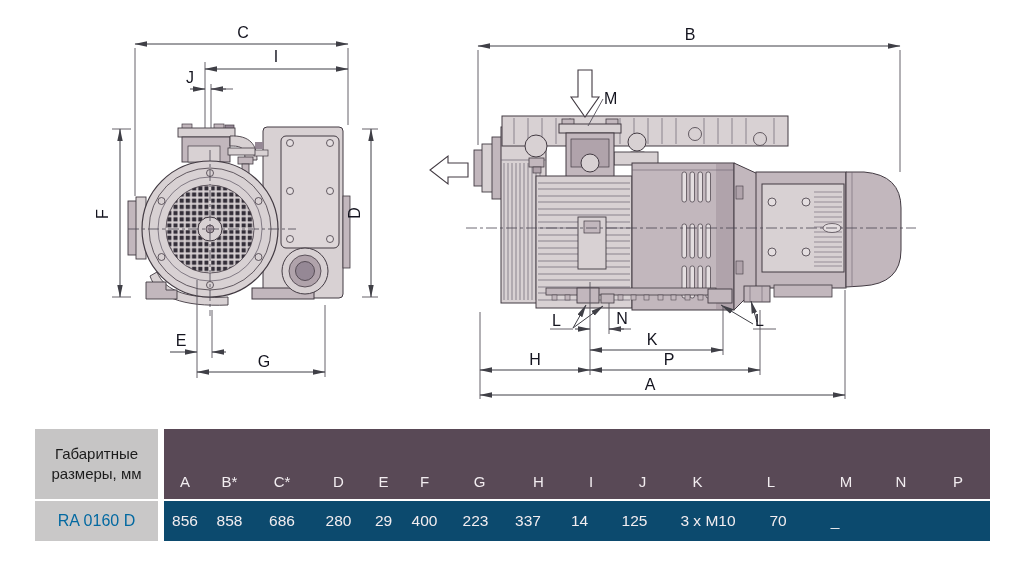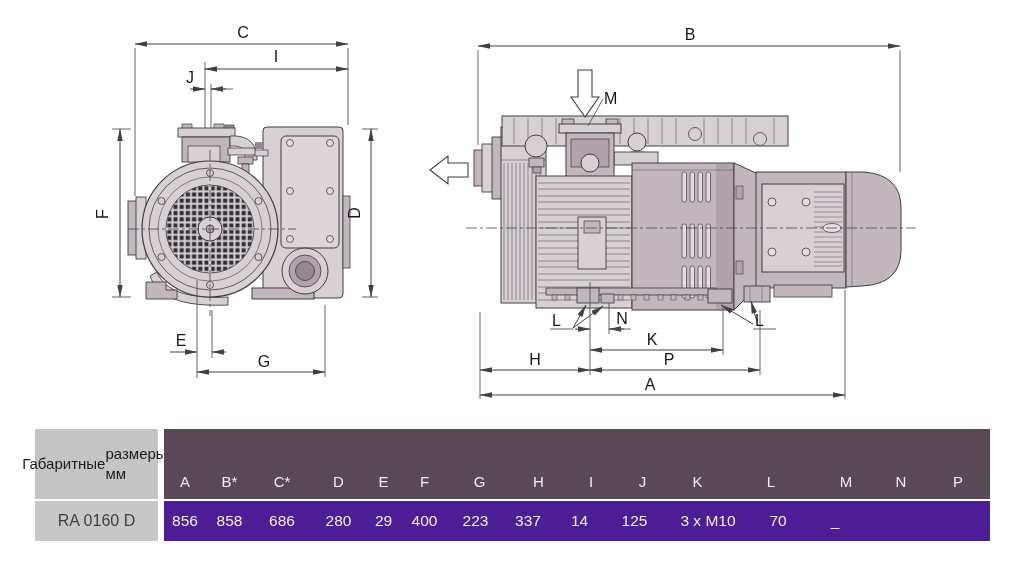--- a/index.html
+++ b/index.html
@@ -8,27 +8,27 @@
   #drawing{position:absolute;left:0;top:0;}
   .lbl{font:16px "Liberation Sans", sans-serif;fill:#14141f;}
   .dim{stroke:#3f3f46;stroke-width:1;fill:none;}
   .ext{stroke:#55505a;stroke-width:0.9;fill:none;}
   .cl{stroke:#4a4550;stroke-width:0.8;fill:none;stroke-dasharray:11 3 3 3;}
   .fin{stroke:#6b6370;stroke-width:0.7;}
   .fin2{stroke:#6b6370;stroke-width:0.6;}
   
   #dim-table{position:absolute;left:35px;top:429px;display:flex;}
   .side-col{width:123px;display:flex;flex-direction:column;margin-right:6px;}
-  .side-head{height:70px;background:#c6c5c5;display:flex;
+  .side-head{height:70px;background:#c6c5c5;display:flex;flex-direction:column;
              align-items:center;justify-content:center;color:#1c1c1c;font-size:15px;line-height:1.32;}
   .side-model{height:40px;margin-top:2px;background:#c9c8c8;display:flex;align-items:center;
-              justify-content:center;color:#404040;font-size:16px;}
+              justify-content:center;color:#0369a1;font-size:16px;}
   .main-col{display:flex;flex-direction:column;}
   .hdr-row{height:70px;background:#594956;display:flex;}
-  .val-row{height:40px;margin-top:2px;background:#4c1d95;display:flex;}
+  .val-row{height:40px;margin-top:2px;background:#0c4a6e;display:flex;}
   .hc{display:flex;align-items:flex-end;justify-content:center;padding-bottom:9px;
       color:#f2edf0;font-size:15px;box-sizing:border-box;}
   .vc{display:flex;align-items:center;justify-content:center;color:#f2edf0;font-size:15.5px;
       box-sizing:border-box;}
 </style>
 </head>
 <body>
 
 <div id="page">
 

